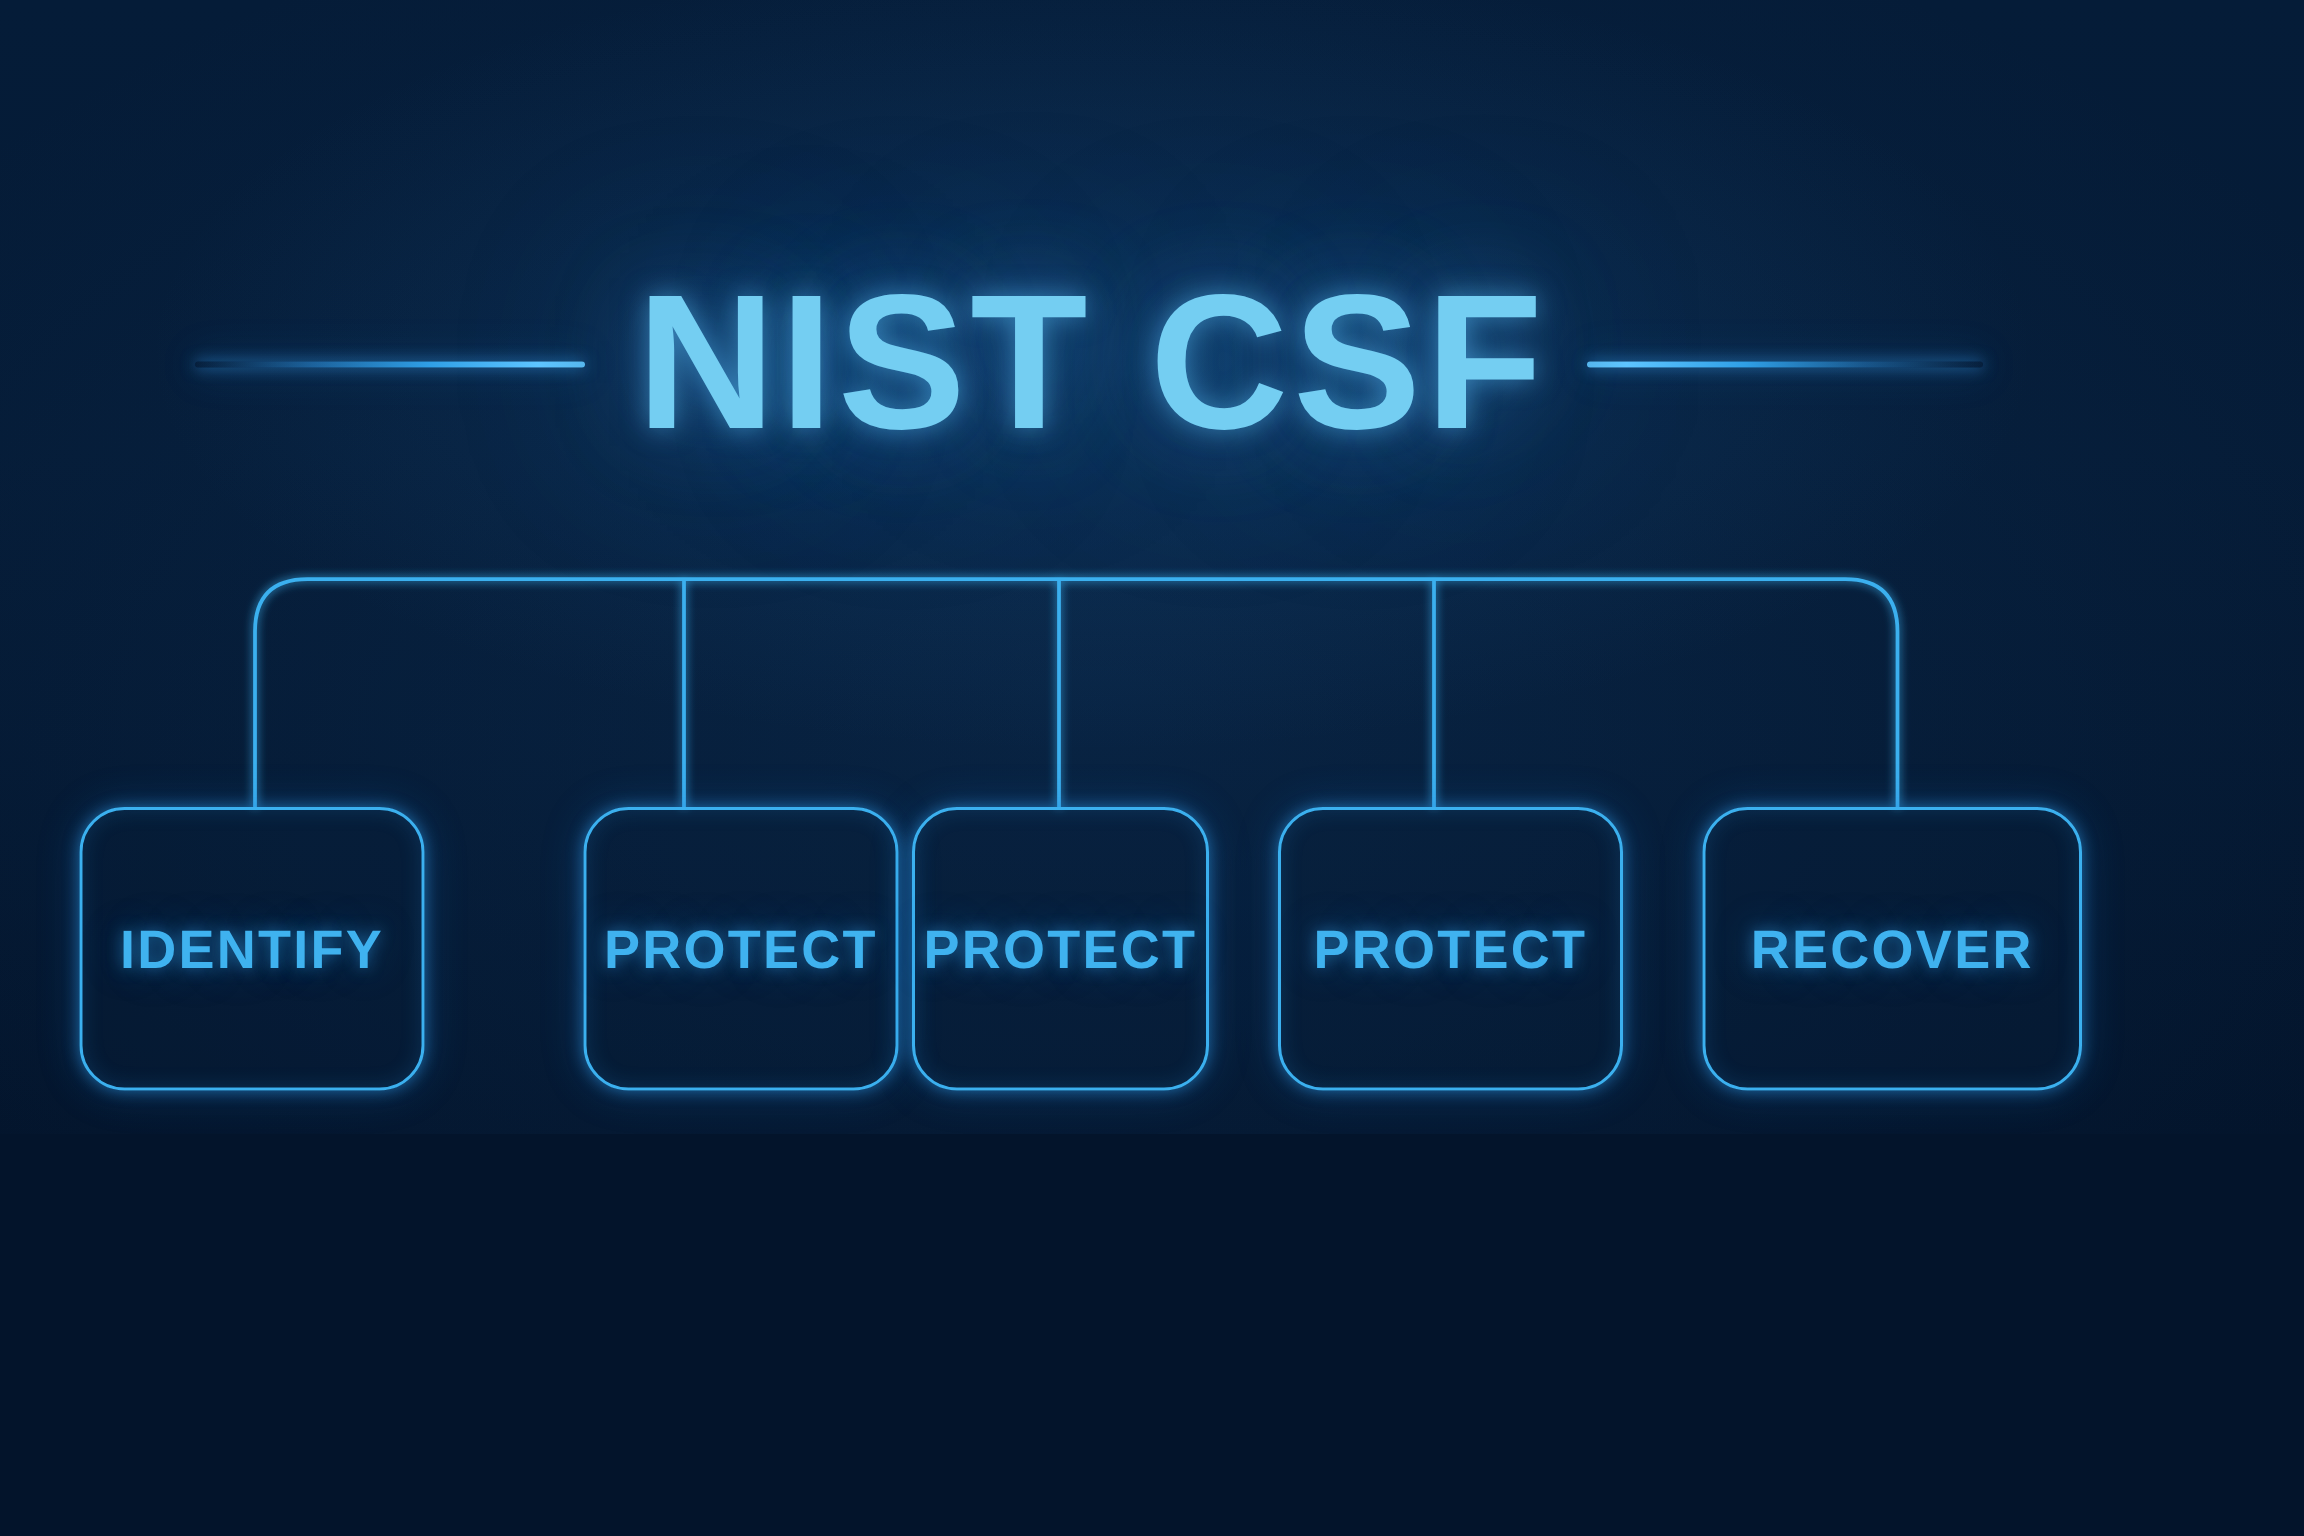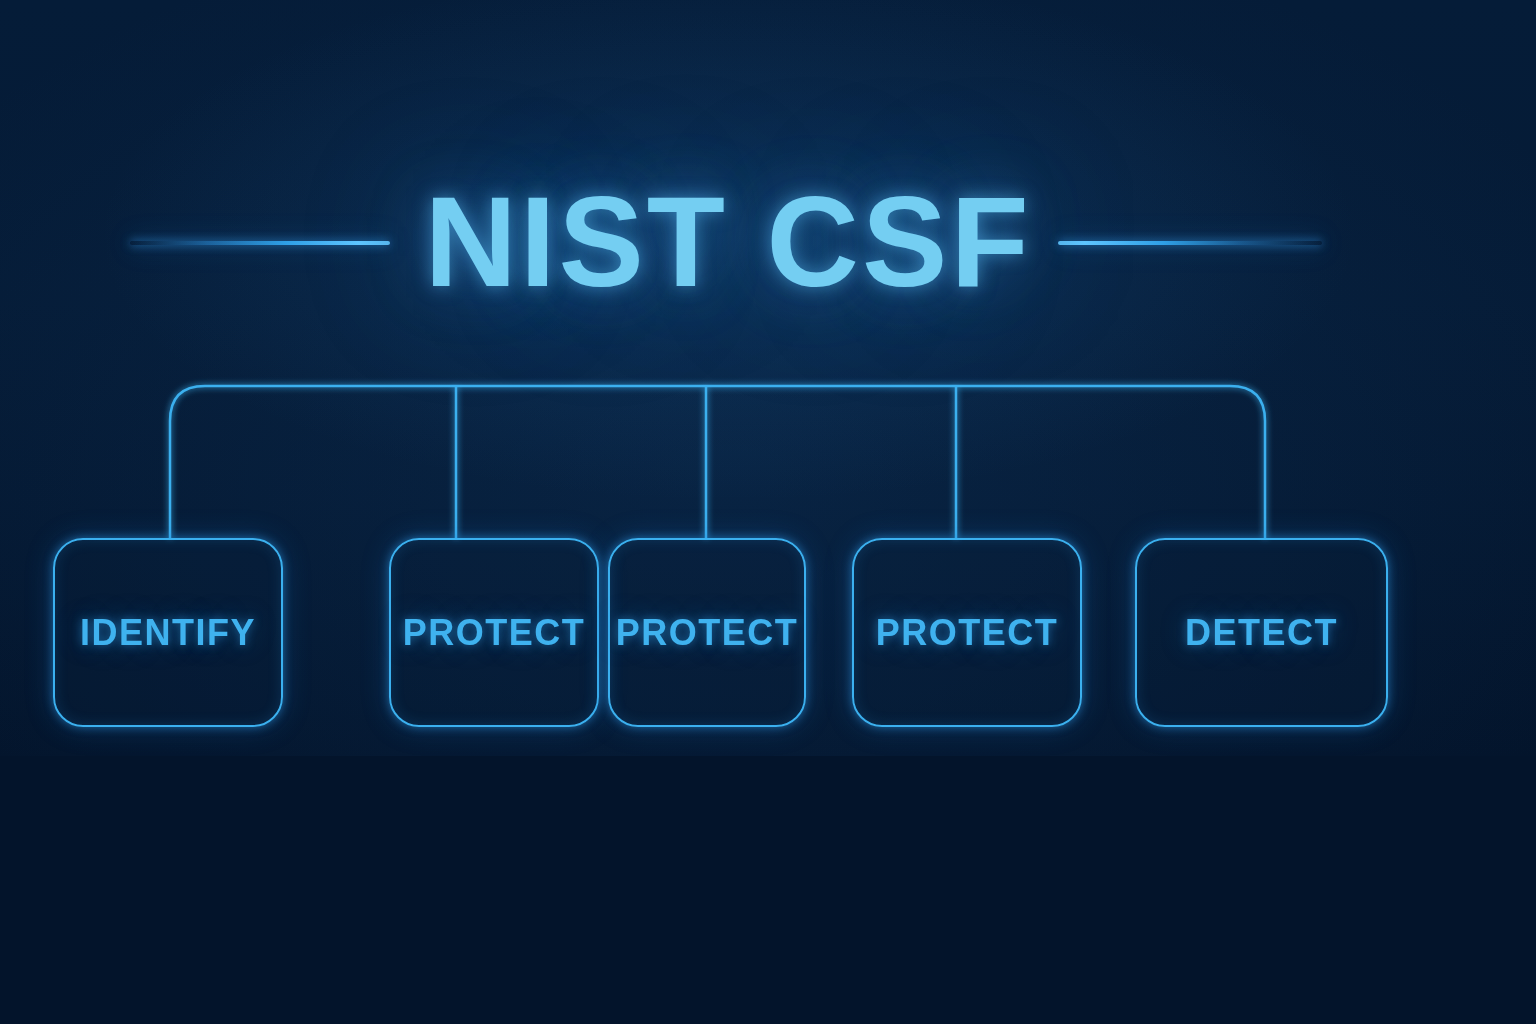--- a/index.html
+++ b/index.html
@@ -144,16 +144,16 @@
 
   <div class="node node-detect">
     <span class="node-label">PROTECT</span>
   </div>
 
   <div class="node node-respond">
     <span class="node-label">PROTECT</span>
   </div>
 
   <div class="node node-recover">
-    <span class="node-label">DETECT</span>
+    <span class="node-label">RECOVER</span>
   </div>
 
 </div>
 
 </body></html>

